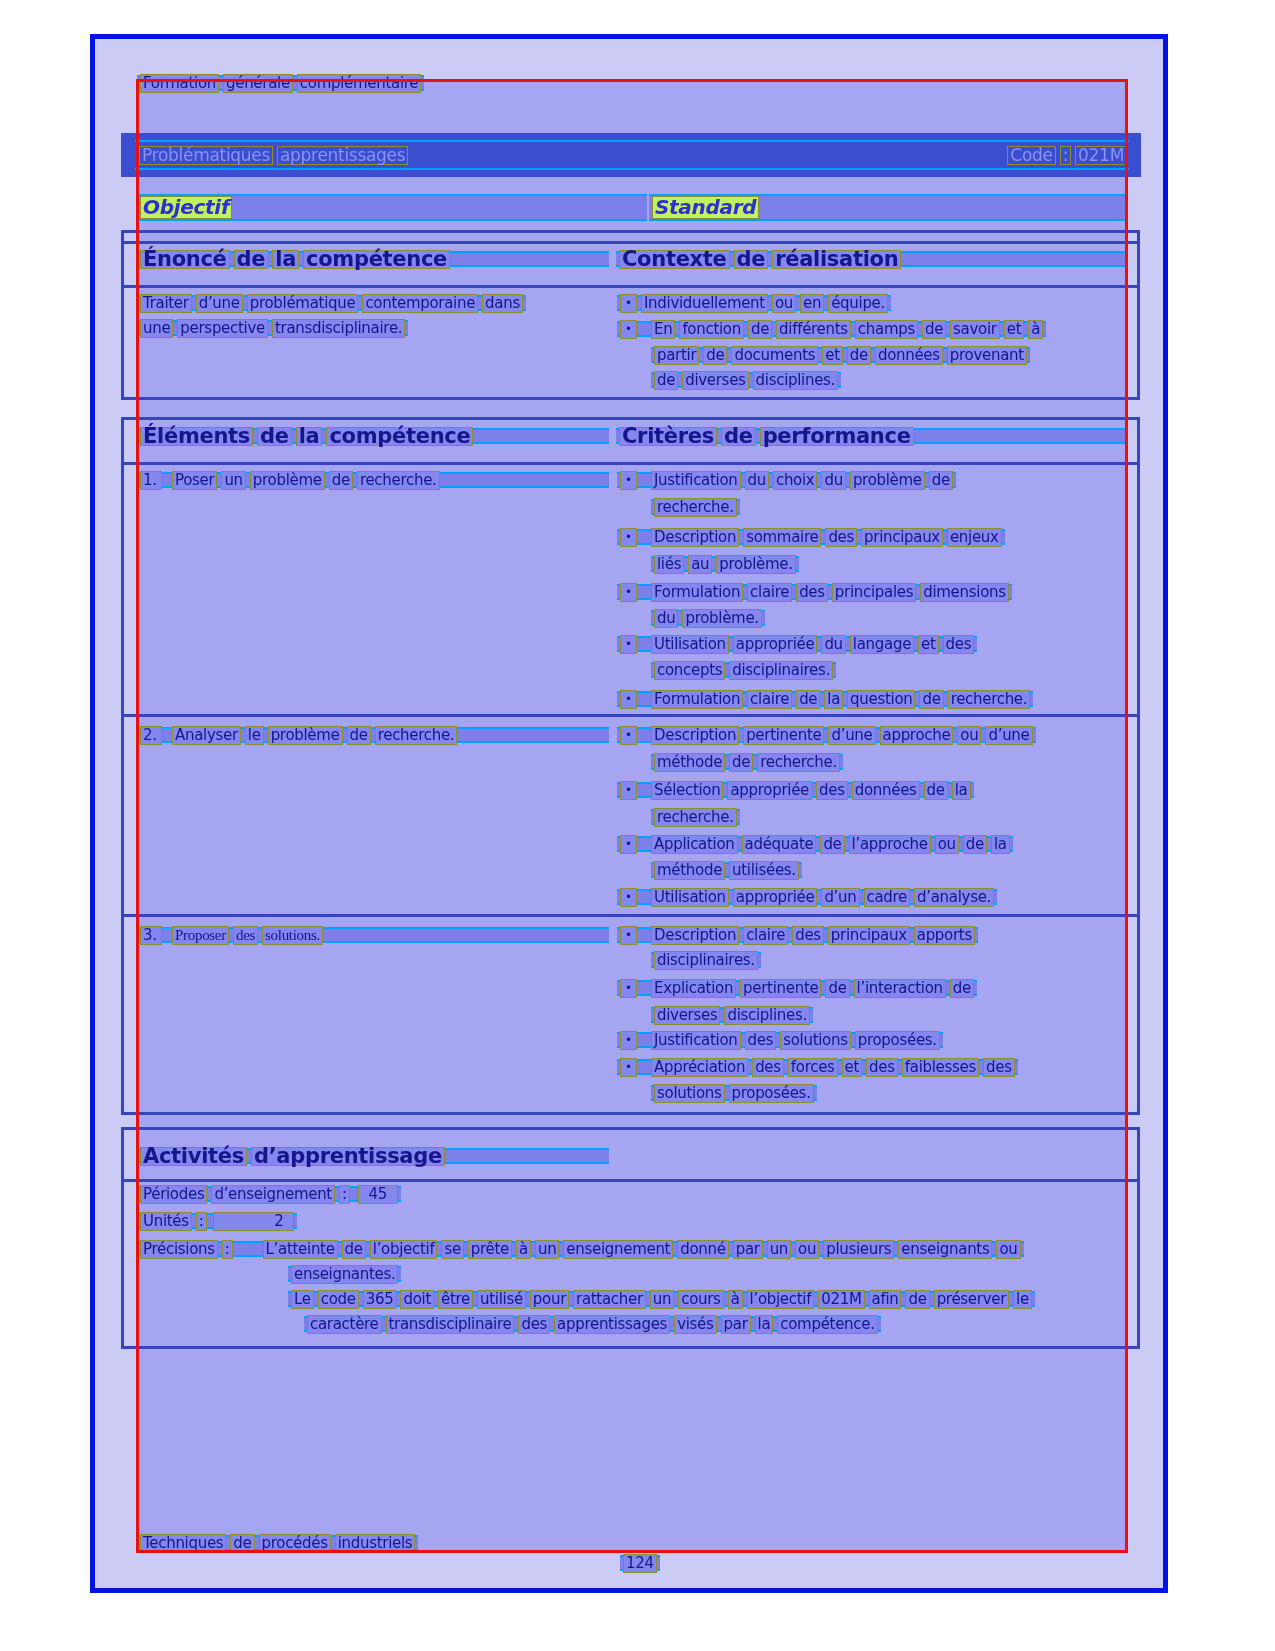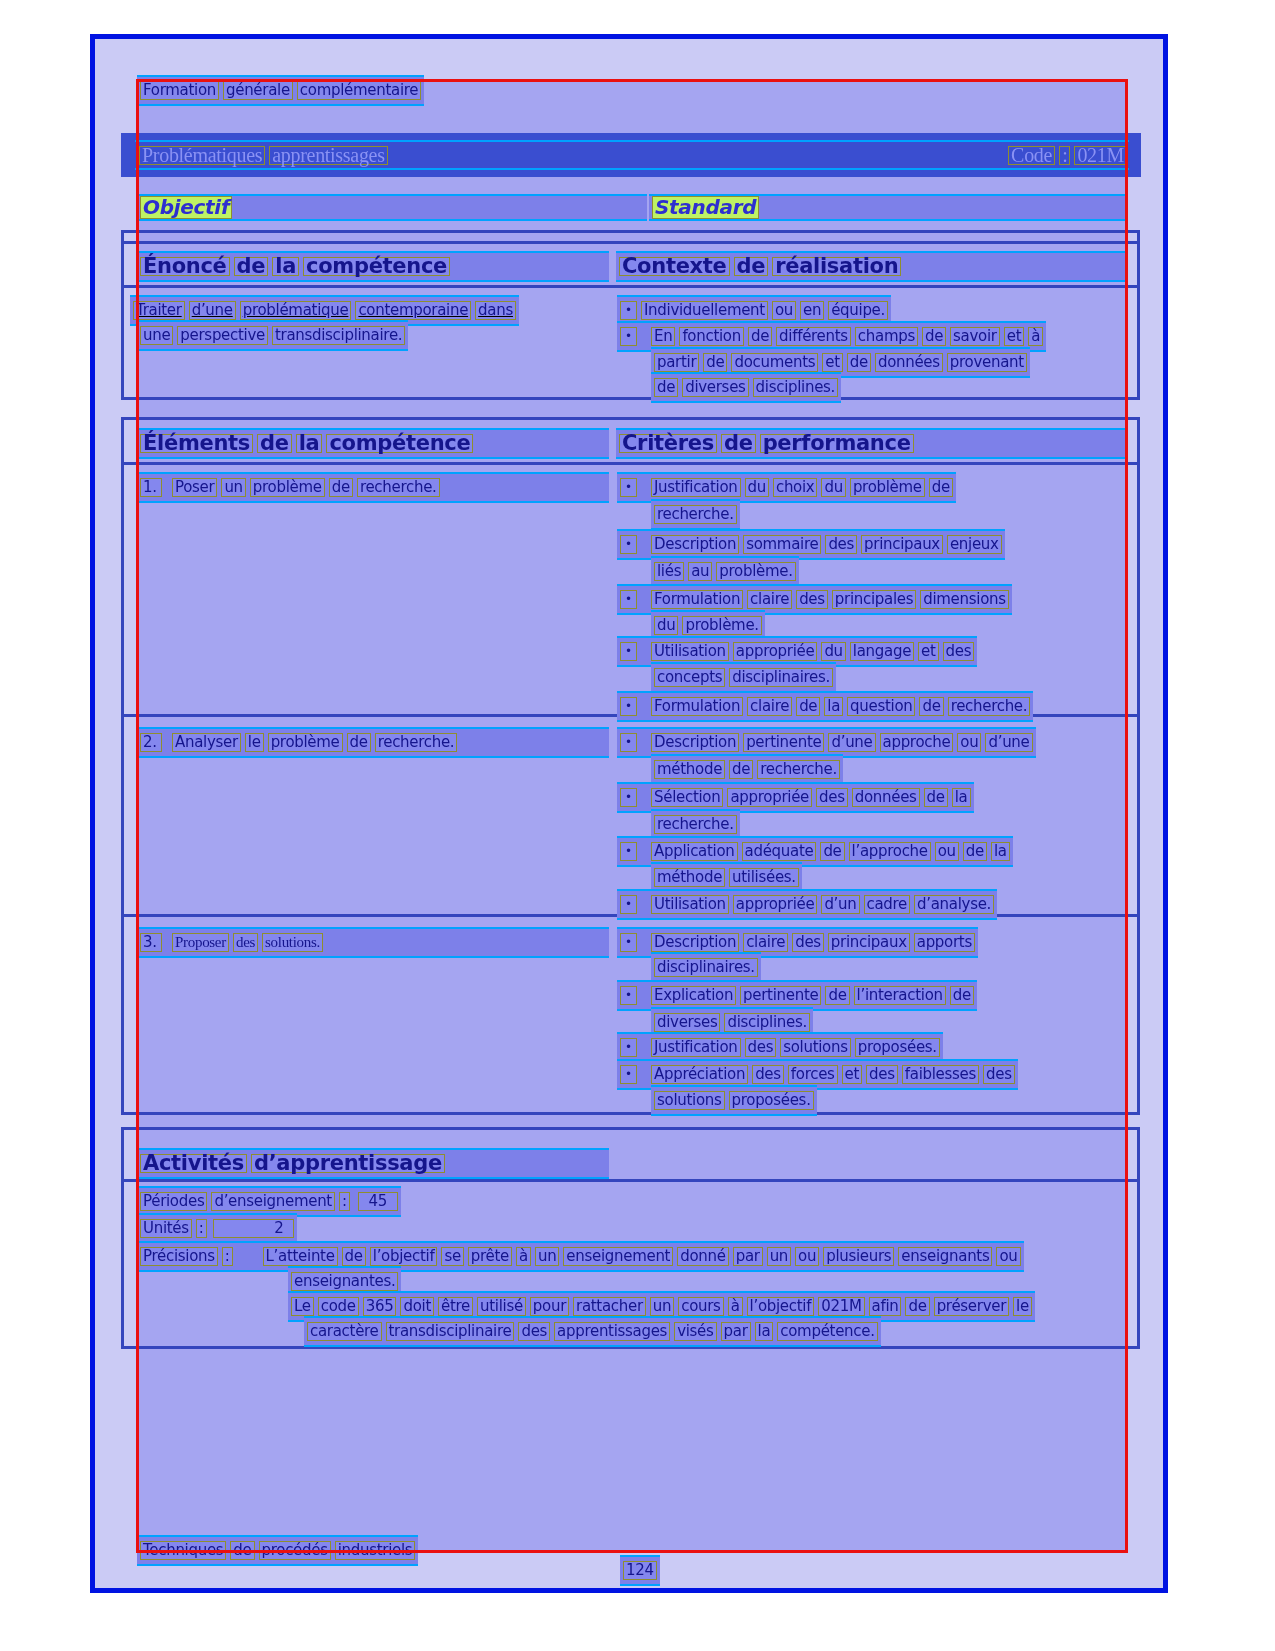--- a/index.html
+++ b/index.html
@@ -13,24 +13,24 @@
   
   .redframe{position:absolute;left:136px;top:79px;width:992px;height:1474px;
             border:3px solid #ea1010;box-sizing:border-box;z-index:40;pointer-events:none;}
   
   .tbl{position:absolute;left:121px;width:1019px;border:3px solid #3445bd;box-sizing:border-box;z-index:5;}
   .hl{position:absolute;left:0;right:0;height:3px;background:#3445bd;}
   
   .bar{position:absolute;left:121px;top:133px;width:1020px;height:44px;background:#3a4ed0;z-index:8;}
   .barline{position:absolute;left:14px;right:12px;top:7px;bottom:7px;
            border-top:2px solid #00a2ff;border-bottom:2px solid #00a2ff;display:flex;align-items:center;}
-  .bar .w{background:transparent;color:#8a92f4;font-size:20px;font-family:Liberation Serif, serif;}
+  .bar .w{background:transparent;color:#8a92f4;font-size:17px;}
   .coderun{position:absolute;right:2px;top:0;bottom:0;display:flex;gap:4px;align-items:center;}
   
-  .line{position:absolute;display:flex;align-items:center;gap:4px;height:31px;
+  .line{position:absolute;display:flex;align-items:center;gap:4px;height:16px;
         border-top:2px solid #00a2ff;border-bottom:2px solid #00a2ff;background:#7d80e9;
         padding:0 3px;box-sizing:border-box;z-index:20;white-space:nowrap;}
   .wordrun{display:flex;gap:4px;align-items:center;}
   .w{display:inline-block;border:1px solid #8e8e2f;background:#8487ee;color:#15158c;
      font-size:15px;line-height:17px;padding:0 2px;letter-spacing:-0.3px;white-space:nowrap;}
   .hdr .w{font-weight:bold;font-size:21px;}
   .big{height:27px;}
   .big .w{font-weight:bold;font-style:italic;font-size:20px;line-height:21px;color:#2d2fd0;background:#bef264;}
   .bullet{width:15px;padding:0;text-align:center;font-size:12px;}
   .num{min-width:16px;text-align:left;}
@@ -82,21 +82,21 @@
       <span class="w">de</span>
       <span class="w">la</span>
       <span class="w">compétence</span>
     </div>
   <div class="line hdr" style="left:616px;top:251px;width:512px;">
       <span class="w">Contexte</span>
       <span class="w">de</span>
       <span class="w">réalisation</span>
     </div>
 
-  <div class="line" style="left:130px;top:295px;text-decoration:underline;">
+  <div class="line" style="left:137px;top:295px;">
       <span class="w">Traiter</span>
       <span class="w">d’une</span>
       <span class="w">problématique</span>
       <span class="w">contemporaine</span>
       <span class="w">dans</span>
     </div>
   <div class="line" style="left:137px;top:320px;">
       <span class="w">une</span>
       <span class="w">perspective</span>
       <span class="w">transdisciplinaire.</span>

